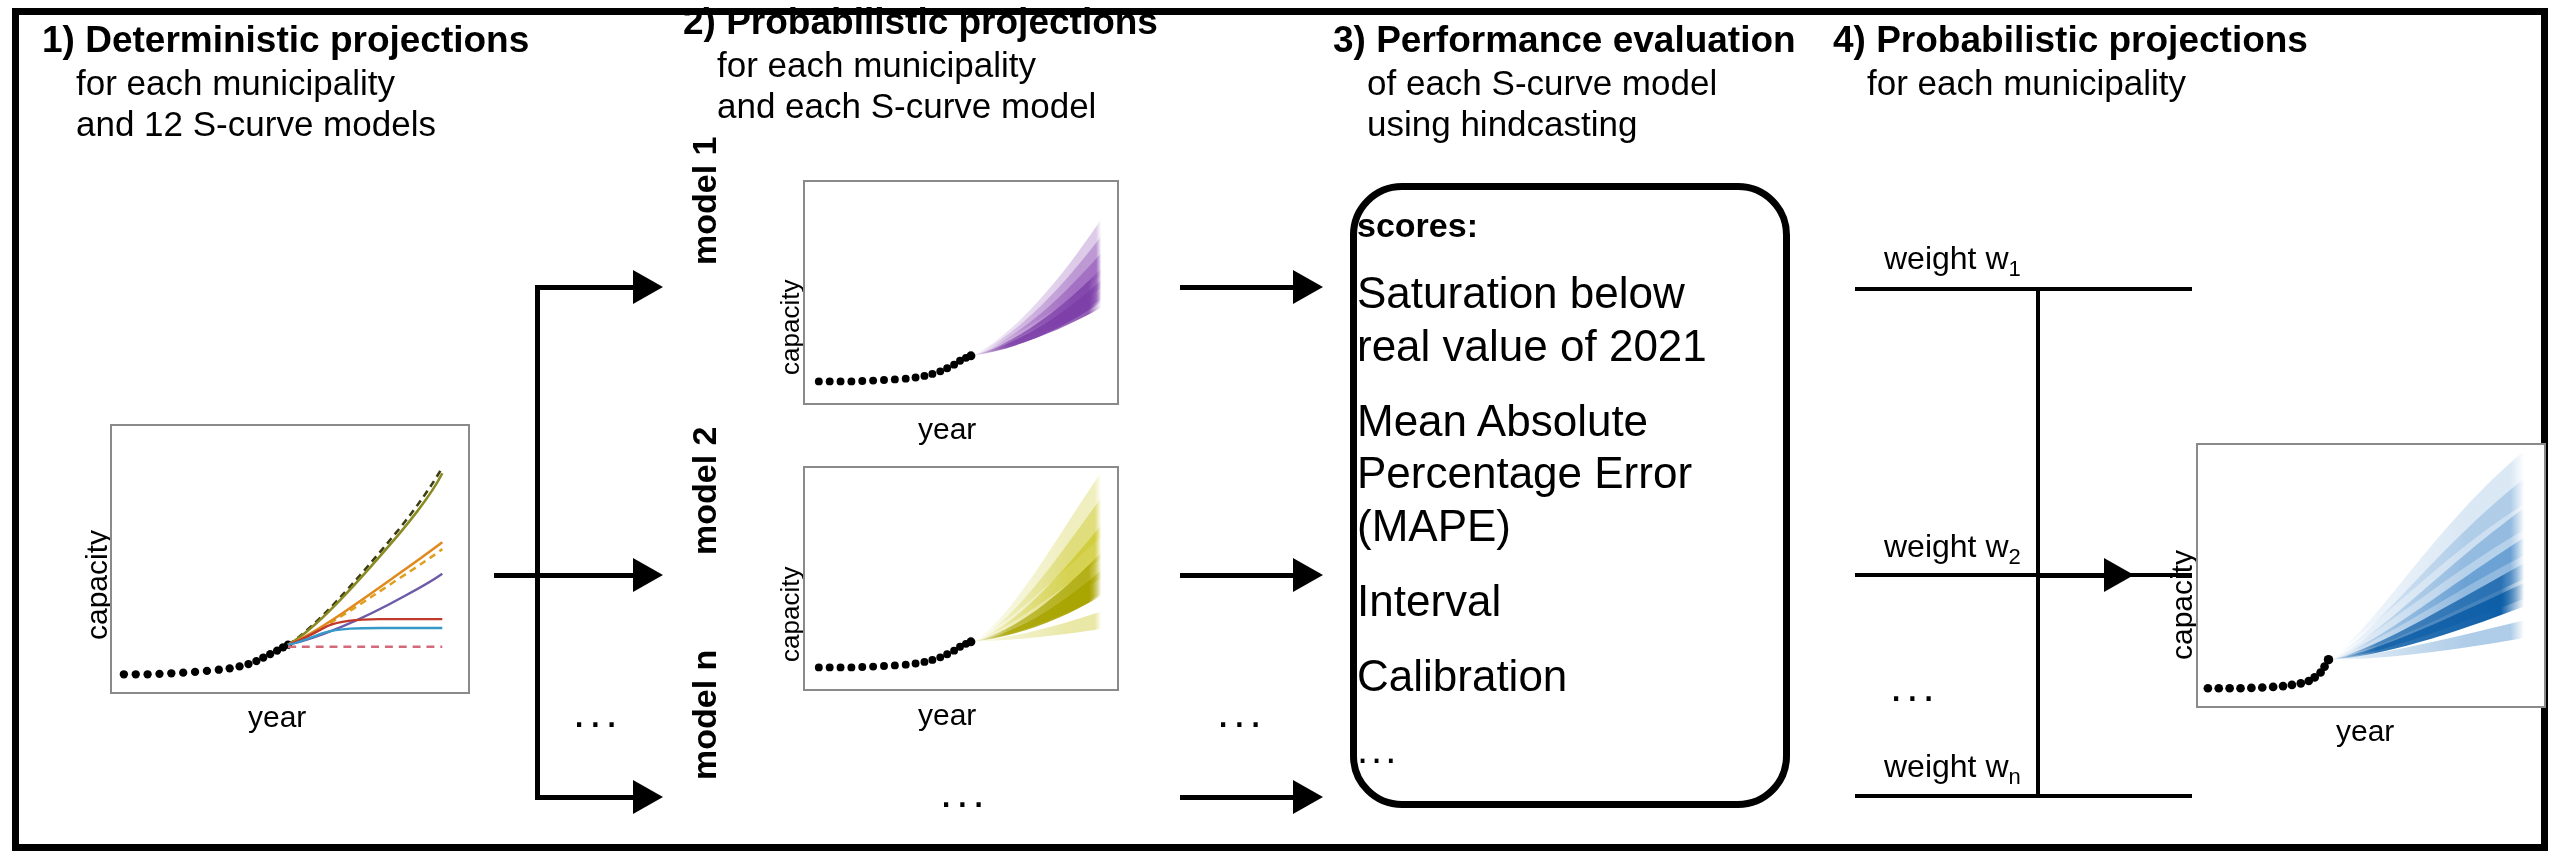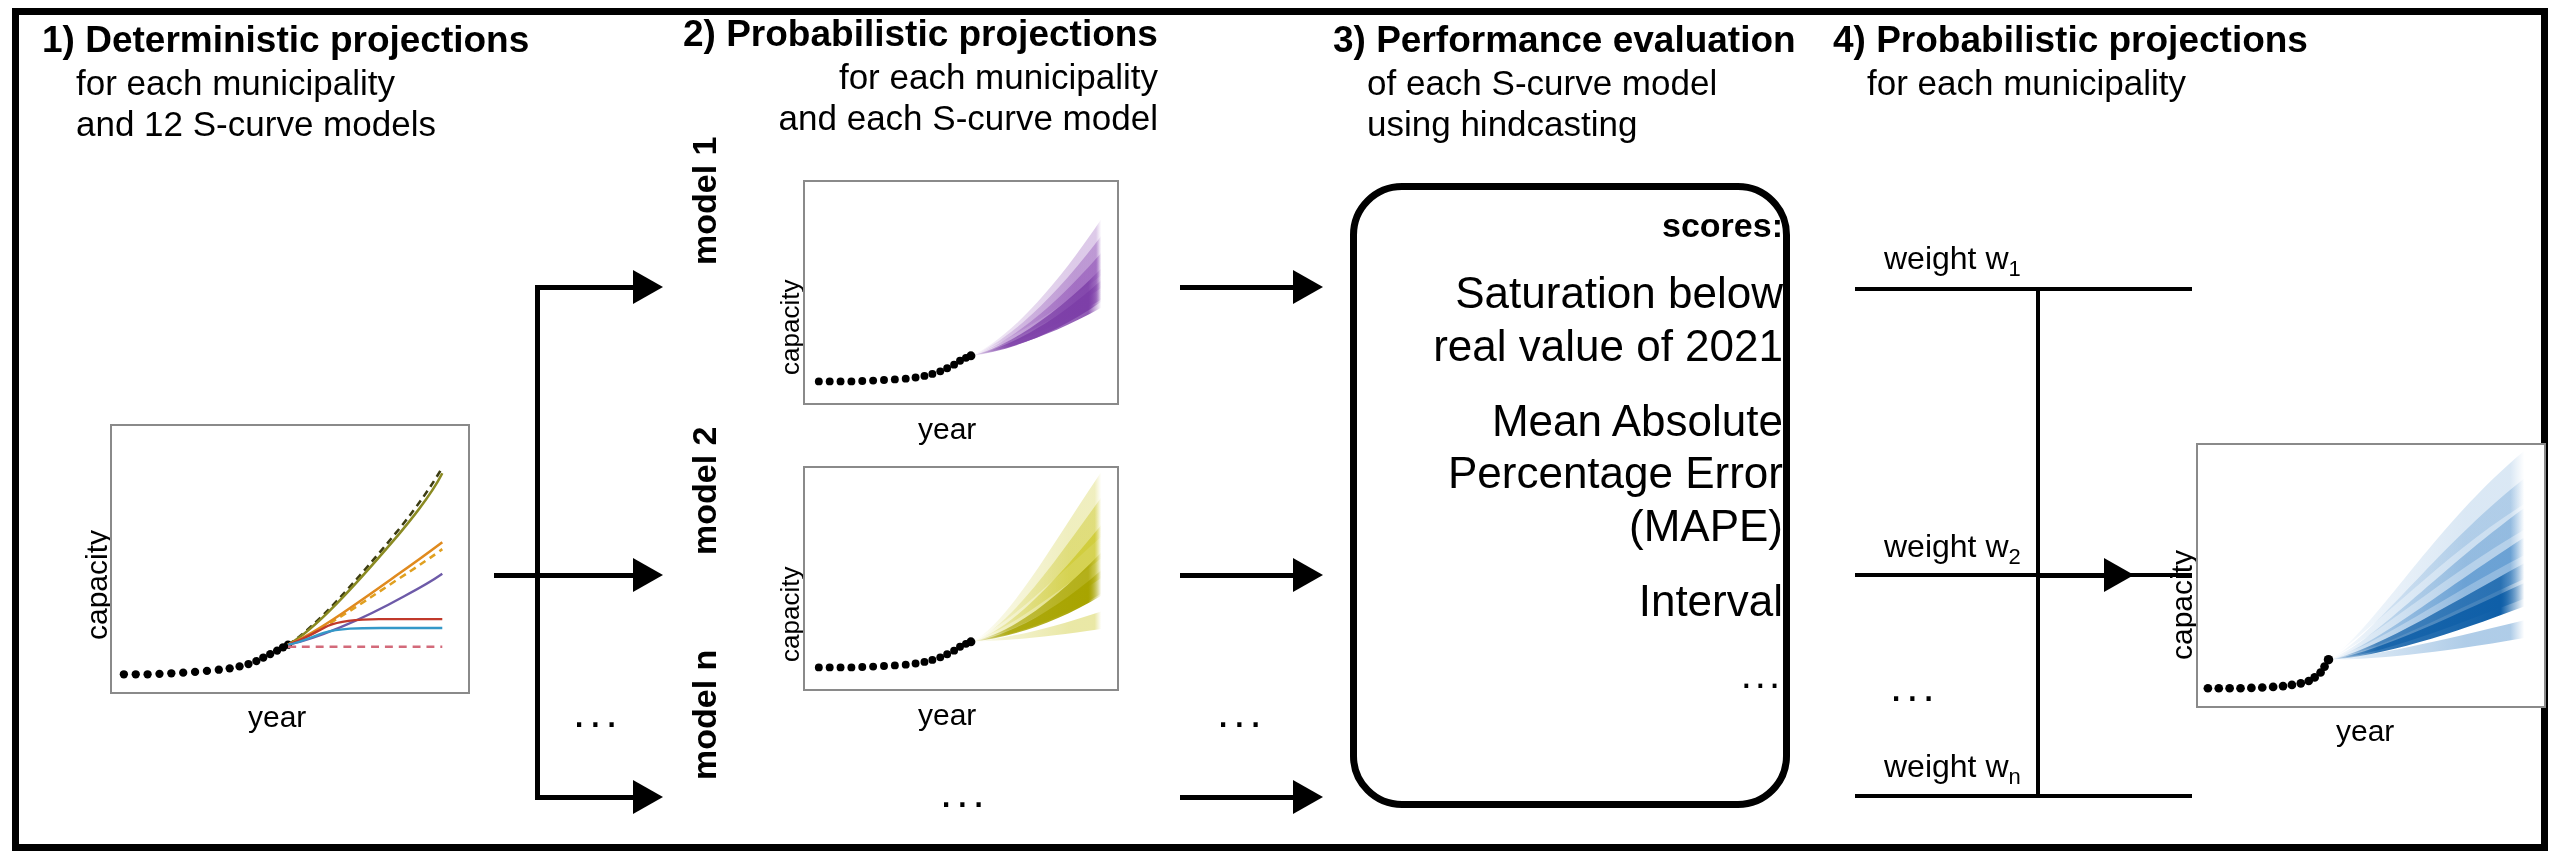--- a/index.html
+++ b/index.html
@@ -74,21 +74,21 @@
     white-space:nowrap;
   }
 
   
   .scores-box{
     position:absolute;
     border:7px solid #000;
     border-radius:52px;
     box-sizing:border-box;
     background:#fff;
-    text-align:right;
+    text-align:left;
   }
   .scores-title{
     font-size:34px;font-weight:bold;margin-top:16px;
   }
   .score-item{
     font-size:44px;line-height:1.2;margin-top:22px;white-space:pre-line;
   }
   .score-ellipsis{font-size:40px;line-height:1;margin-top:26px;letter-spacing:3px;}
 
   
@@ -109,21 +109,21 @@
 
   <div class="panel-head" style="left:42px;top:18px;">
     <div class="h-title">
       <span>1)</span>
       <span>Deterministic projections</span>
     </div>
     <div class="h-sub" style="padding-left:34px;">for each municipality</div>
     <div class="h-sub" style="padding-left:34px;">and 12 S-curve models</div>
   </div>
 
-  <div class="panel-head" style="left:683px;top:12px;text-align:right;">
+  <div class="panel-head" style="left:683px;top:0;">
     <div class="h-title">
       <span>2)</span>
       <span>Probabilistic projections</span>
     </div>
     <div class="h-sub" style="padding-left:34px;">for each municipality</div>
     <div class="h-sub" style="padding-left:34px;">and each S-curve model</div>
   </div>
 
   <div class="panel-head" style="left:1333px;top:18px;">
     <div class="h-title">
@@ -317,20 +317,21 @@
   <div class="dots" style="left:1217px;top:690px;">...</div>
 
   <div class="scores-box" style="left:1350px;top:183px;width:440px;height:625px;">
     <div class="scores-title">scores:</div>
     <div class="score-item">Saturation below
 real value of 2021</div>
     <div class="score-item">Mean Absolute
 Percentage Error
 (MAPE)</div>
     <div class="score-item">Interval</div>
+    <div class="score-item">Calibration</div>
     <div class="score-ellipsis">...</div>
   </div>
 
   <div class="wlabel" style="left:1884px;top:240px;">
     <span>weight w</span><sub>1</sub>
   </div>
   <div class="wline" style="left:1855px;top:287px;width:337px;height:4px;"></div>
 
   <div class="wlabel" style="left:1884px;top:528px;">
     <span>weight w</span><sub>2</sub>

